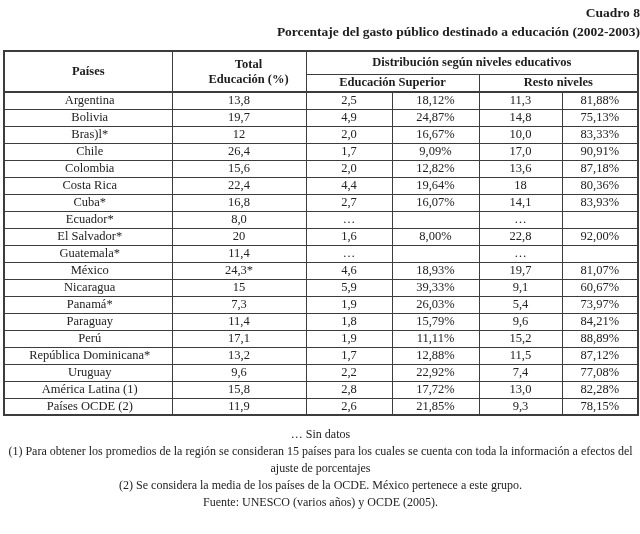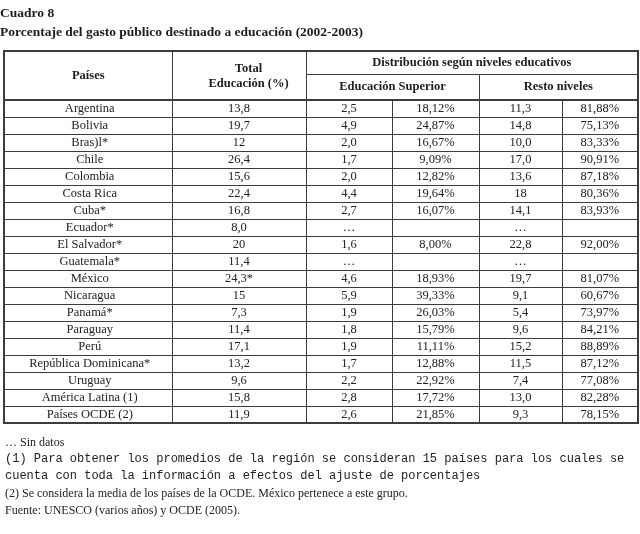--- a/index.html
+++ b/index.html
@@ -6,21 +6,21 @@
   html, body {
     margin: 0; padding: 0;
     width: 640px; height: 534px;
     background: #ffffff;
     font-family: "Liberation Serif", "DejaVu Serif", serif;
     color: #222222;
     overflow: hidden;
   }
   .page { width: 640px; height: 534px; padding-top: 3px; }
 
-  .title-block { text-align: left; }
+  .title-block { text-align: right; }
   .title-line {
     font-weight: bold;
     font-size: 13.5px;
     line-height: 19px;
     color: #1d1d1d;
   }
 
   table.edu-table {
     border-collapse: collapse;
     table-layout: fixed;
@@ -35,31 +35,32 @@
     overflow: hidden;
     white-space: nowrap;
   }
   .edu-table thead th {
     font-weight: bold;
     text-align: center;
     color: #1d1d1d;
   }
   .edu-table thead { border-bottom: 2px solid #3c3c3c; }
   .edu-table thead tr.h1 th { height: 23px; }
-  .edu-table thead tr.h2 th { height: 26px; }
+  .edu-table thead tr.h2 th { height: 18px; }
   th.pre { white-space: pre-line; line-height: 15px; padding-left: 24px; }
   .edu-table tbody td { height: 17px; text-align: center; }
   .edu-table tbody td.country { text-align: center; padding-left: 8px; }
 
   .footnotes { margin: 10px 4px 0 5px; }
   .footnotes p {
     margin: 0;
     font-size: 12px;
     line-height: 17px;
     color: #222222;
+    text-align: center;
   }
 </style>
 </head>
 <body>
 
 <div class="page">
 
   <div class="title-block">
     <div class="title-line">Cuadro 8</div>
     <div class="title-line">Porcentaje del gasto público destinado a educación (2002-2003)</div>
@@ -237,18 +238,18 @@
           <td>2,6</td>
           <td>21,85%</td>
           <td>9,3</td>
           <td>78,15%</td>
         </tr>
       </tbody>
   </table>
 
   <div class="footnotes">
     <p>… Sin datos</p>
-    <p style="white-space:normal;font-family:Liberation Mono, monospace;">(1) Para obtener los promedios de la región se consideran 15 países para los cuales se cuenta con toda la información a efectos del ajuste de porcentajes</p>
+    <p style="white-space:normal;">(1) Para obtener los promedios de la región se consideran 15 países para los cuales se cuenta con toda la información a efectos del ajuste de porcentajes</p>
     <p>(2) Se considera la media de los países de la OCDE. México pertenece a este grupo.</p>
     <p>Fuente: UNESCO (varios años) y OCDE (2005).</p>
   </div>
 
 </div>
 
 </body></html>

